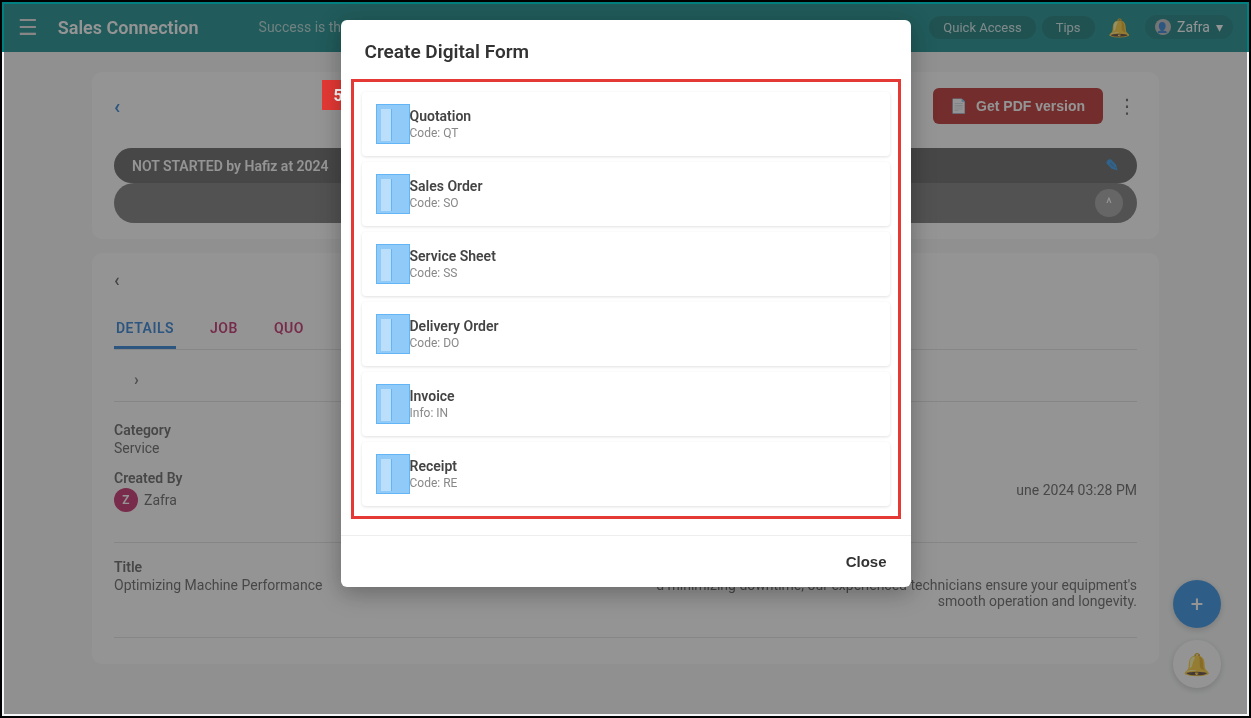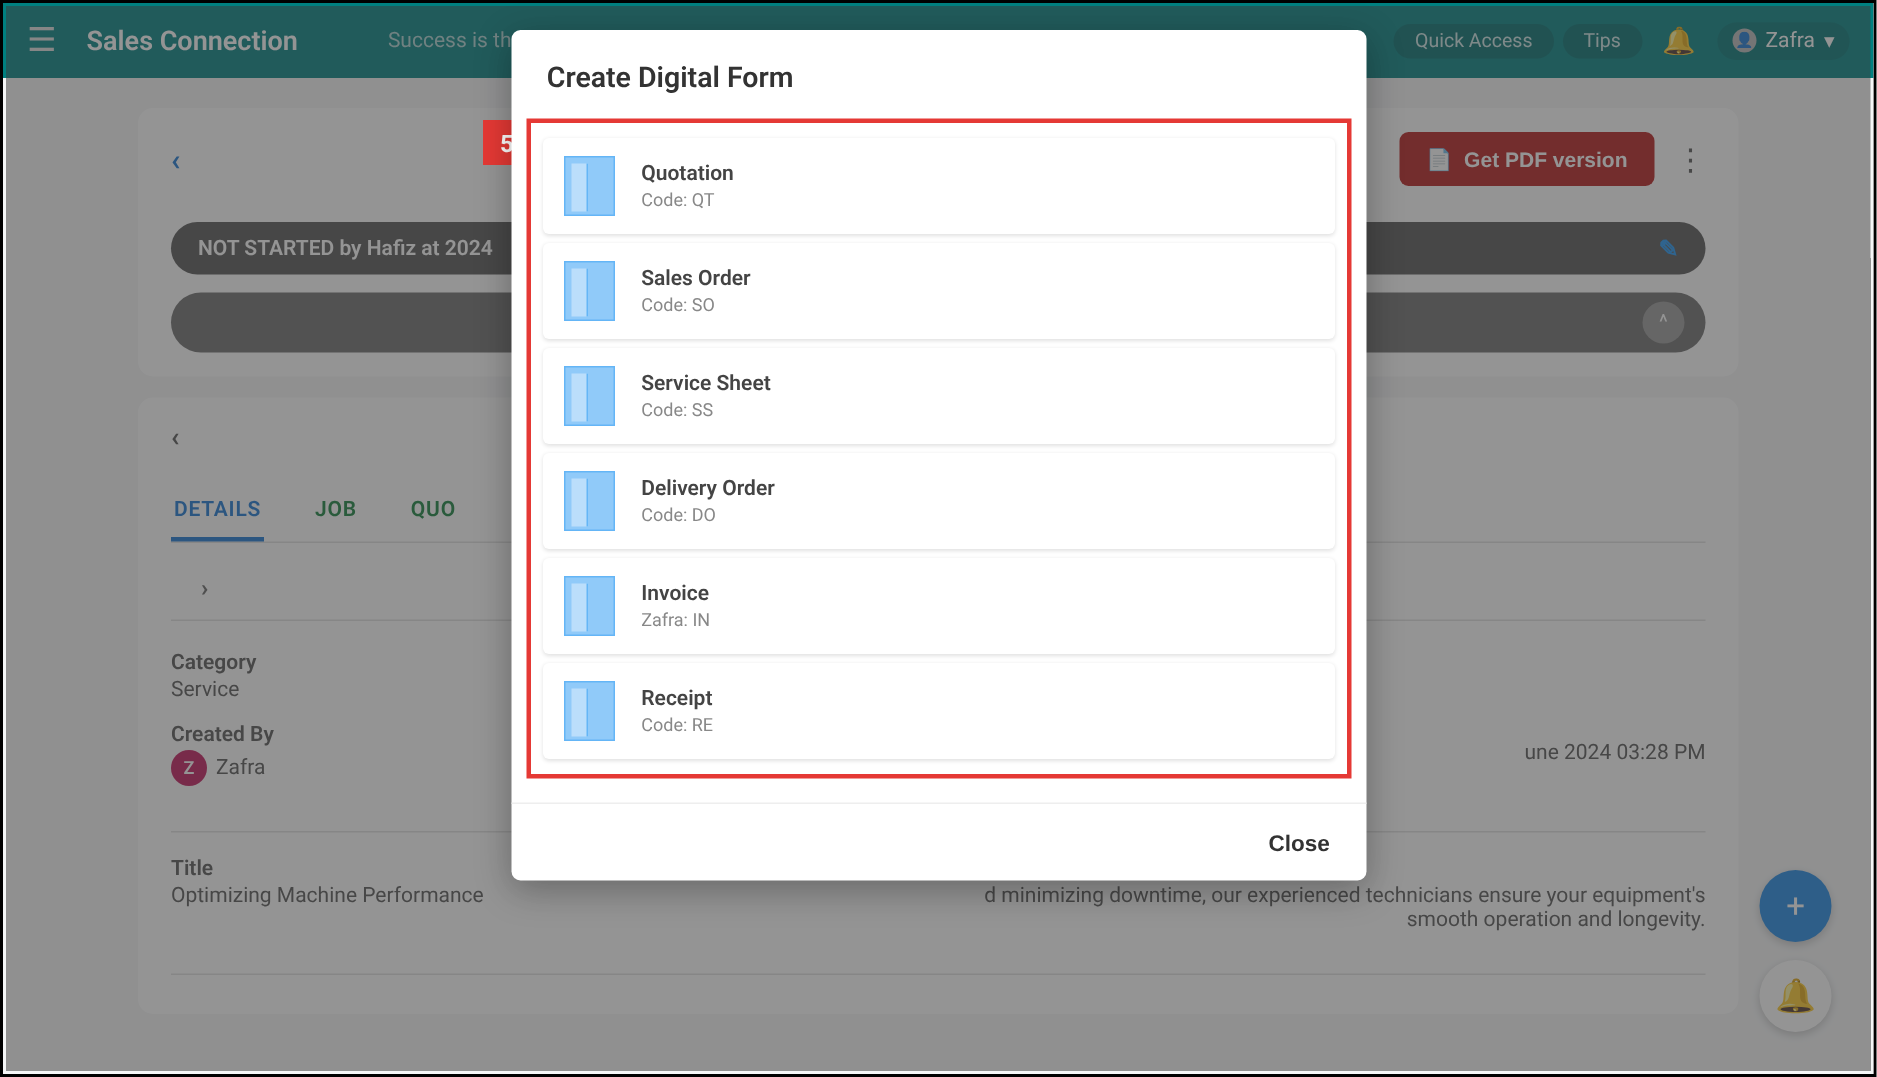--- a/index.html
+++ b/index.html
@@ -63,35 +63,35 @@
 .back-chev { color:#1976d2; font-size:20px; cursor:pointer; font-weight: bold; }
 .pdf-btn {
   background:#b71c1c; color:#fff; border:none; border-radius:6px;
   padding:10px 18px; font-size:14px; font-weight:600; cursor:pointer;
   display:flex; align-items:center; gap:8px;
 }
 .kebab { margin-left:14px; font-size:20px; color:#555; cursor:pointer; }
 .status-pill {
   background:#555; color:#fff; border-radius:20px; padding:8px 18px;
   font-size:14px; font-weight:600; display:flex; align-items:center;
-  justify-content:space-between; margin-bottom:12px;
+  justify-content:space-between; margin-bottom:0;
 }
 .status-pill .edit { color:#2196f3; font-size:16px; }
 .collapse-bar {
   background:#6d6d6d; border-radius:20px; height:40px;
   display:flex; align-items:center; justify-content:flex-end; padding:0 14px;
 }
 .circle-btn {
   width:28px;height:28px;border-radius:50%;background:#999;
   display:flex;align-items:center;justify-content:center;color:#fff;font-size:14px;
   cursor:pointer;
 }
 .card2-back { font-size:18px; color:#555; cursor:pointer; margin-bottom:20px; font-weight:bold; }
 .tabs { display:flex; gap:32px; border-bottom:1px solid #e0e0e0; margin-bottom:8px; }
-.tab { padding:10px 2px; color:#15803d; font-size:14px; font-weight:600; cursor:pointer; letter-spacing:0.5px; }
+.tab { padding:10px 2px; color:#be185d; font-size:14px; font-weight:600; cursor:pointer; letter-spacing:0.5px; }
 .tab.active { color:#1976d2; border-bottom:3px solid #1976d2; }
 .expand-row { border-bottom:1px solid #e0e0e0; padding:12px 20px; }
 .expand-chev { color:#666; font-size:16px; cursor:pointer; font-weight:bold; }
 .details-grid { display:flex; padding:20px 0 0 0; gap:92px; border-bottom:1px solid #e0e0e0; padding-bottom:16px; margin-bottom:6px;}
 .col { flex:1; }
 .label { color:#555; font-size:14px; font-weight:600; margin-bottom:2px; }
 .value { color:#555; font-size:14px; margin-bottom:14px; }
 .avatar-z { width:24px;height:24px;border-radius:50%;background:#c2185b;color:#fff;display:inline-flex;align-items:center;justify-content:center;font-size:12px;font-weight:600;margin-right:6px;}
 .created-row { display:flex;align-items:center; }
 .desc-row { padding:10px 0 14px 0; border-bottom:1px solid #e0e0e0; margin-bottom:10px; }
@@ -111,21 +111,21 @@
 }
 .modal {
   position:absolute; top:18px; left:50%; transform:translateX(-50%);
   width:570px; background:#fff; border-radius:6px;
   box-shadow:0 6px 24px rgba(0,0,0,0.3);
 }
 .modal-header { padding:20px 24px 12px 24px; font-size:19px; font-weight:600; color:#333; }
 .modal-body { padding:4px 10px 16px 10px; }
 .form-list { border:3px solid #e53935; padding:4px 4px; }
 .form-item {
-  display:flex; align-items:center; gap:18px;
+  display:flex; align-items:center; 
   padding:12px 14px; margin:6px 4px; background:#fff;
   border-radius:4px; box-shadow:0 1px 3px rgba(0,0,0,0.12);
   cursor:pointer;
 }
 .doc-icon {
   width:34px;height:40px;background:#90caf9;border:1px solid #64b5f6;
   position:relative;
 }
 .doc-icon::before {
   content:""; position:absolute; left:4px; top:4px; width:10px; height:32px;
@@ -259,21 +259,21 @@
         <div class="doc-icon"></div>
         <div class="texts">
           <div class="title">Delivery Order</div>
           <div class="code">Code: DO</div>
         </div>
       </div>
       <div class="form-item">
         <div class="doc-icon"></div>
         <div class="texts">
           <div class="title">Invoice</div>
-          <div class="code">Zafra: IN</div>
+          <div class="code">Info: IN</div>
         </div>
       </div>
       <div class="form-item">
         <div class="doc-icon"></div>
         <div class="texts">
           <div class="title">Receipt</div>
           <div class="code">Code: RE</div>
         </div>
       </div>
     </div>

